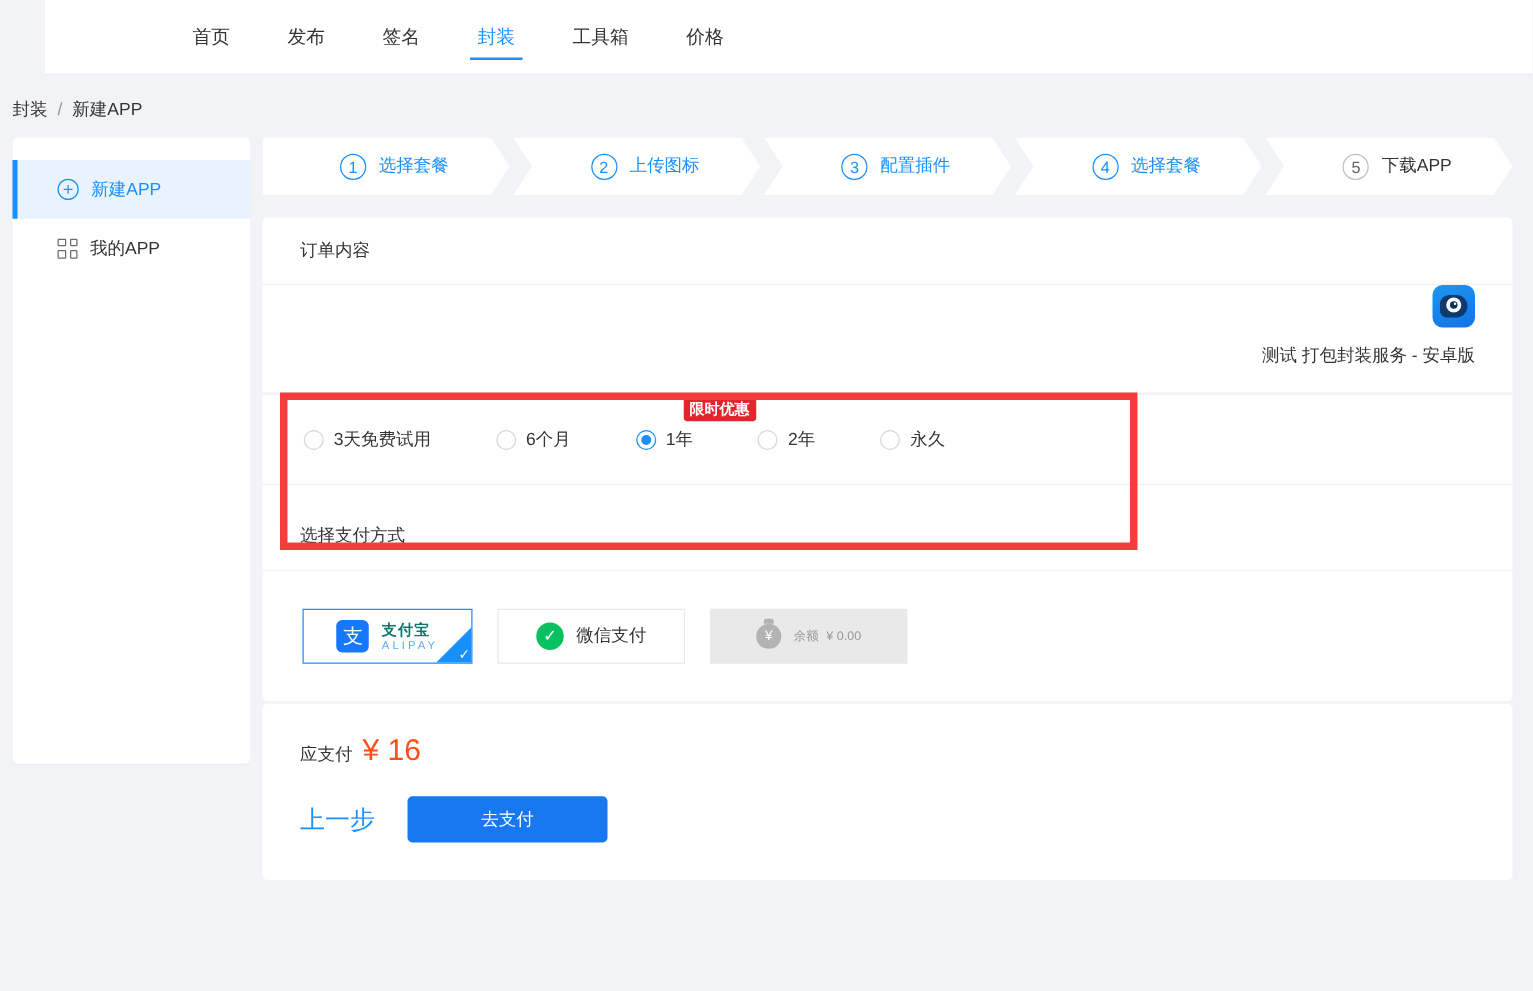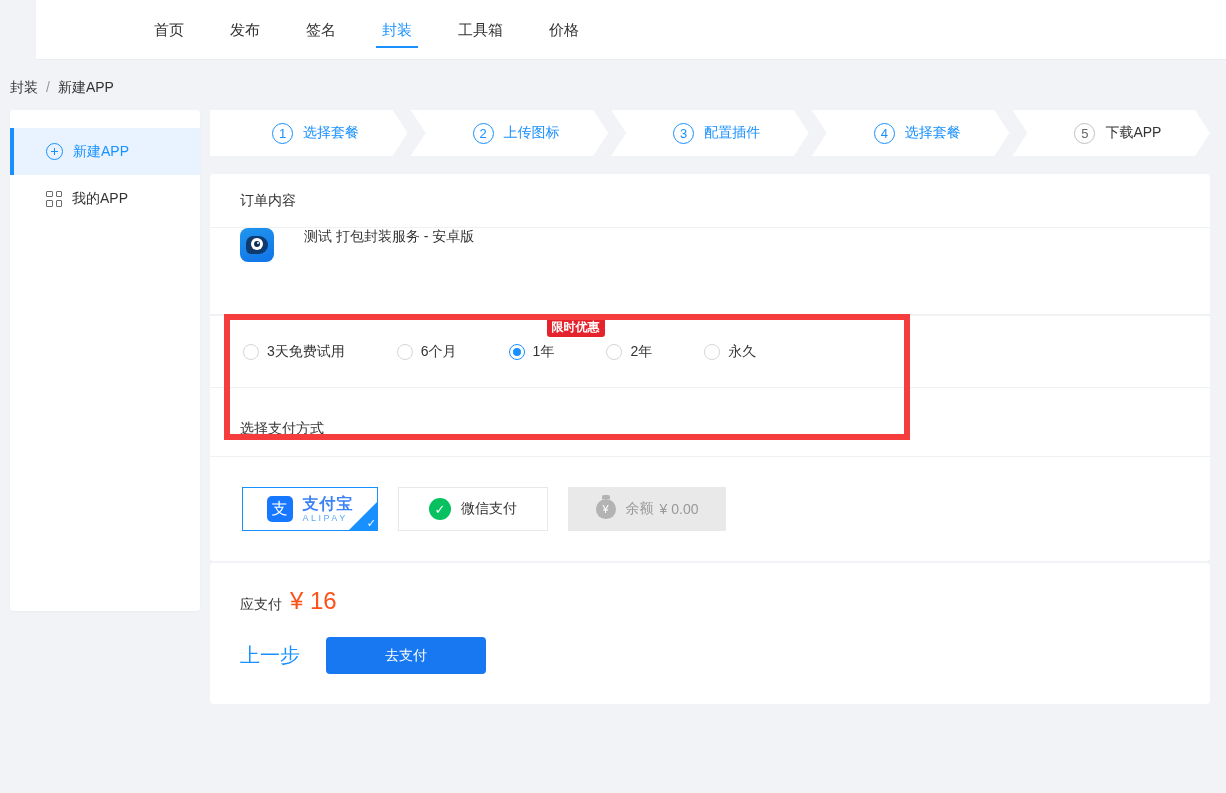--- a/index.html
+++ b/index.html
@@ -46,21 +46,21 @@
   .step.pending .step-label { color:#333; }
   
   .panel { background:#fff; border-radius:4px; }
   .panel.content { margin-top:18px; }
   .sec-header { padding:0 30px; font-size:14px; color:#333; display:flex; align-items:center; }
   .h-order { height:53px; }
   .h-validity { height:50px; }
   .h-payment { height:68px; align-items:flex-end; padding-bottom:18px; }
   .divider { height:1px; background:#f0f1f3; }
   
-  .order-row { height:86px; display:flex; align-items:flex-start; gap:30px; padding:0 30px; }
+  .order-row { height:86px; display:flex; align-items:flex-end; gap:14px; padding:0 30px;flex-direction:column; }
   .app-logo { width:34px; height:34px; border-radius:8px; position:relative; flex:0 0 auto;
     background:linear-gradient(160deg,#1f96ee,#1173e8); }
   .app-logo .blob { position:absolute; left:6px; top:8px; width:22px; height:18px;
     background:#0e3a6e; border-radius:8px 10px 10px 6px; }
   .app-logo .eye { position:absolute; left:11px; top:10px; width:12px; height:12px;
     background:#fff; border-radius:50%; }
   .app-logo .pupil { position:absolute; left:14px; top:13px; width:6px; height:6px;
     background:#0c2e57; border-radius:50%; }
   .app-logo .glint { position:absolute; left:17px; top:14px; width:2px; height:2px;
     background:#fff; border-radius:50%; }
@@ -78,33 +78,33 @@
   
   .pay-row { height:104px; display:flex; align-items:center; gap:20px; padding:0 32px; }
   .pay-box { height:44px; display:flex; align-items:center; justify-content:center; gap:10px;
     cursor:pointer; position:relative; background:#fff; border:1px solid #e6e8ea; }
   .pay-box.alipay { width:136px; border:1px solid #1890ff; overflow:hidden; }
   .pay-box.wechat { width:150px; }
   .pay-box.balance { width:158px; background:#e9e9e9; border:none; cursor:default; }
   .ali-logo { width:26px; height:26px; background:#1677ff; border-radius:5px; color:#fff;
     font-size:16px; display:flex; align-items:center; justify-content:center; }
   .ali-text { display:flex; flex-direction:column; line-height:1; }
-  .ali-cn { color:#3b82f6; font-size:16px; font-weight:bold; letter-spacing:1px; }
+  .ali-cn { color:#0f766e; font-size:12px; font-weight:bold; letter-spacing:1px; }
   .ali-en { color:#5ba8f7; font-size:9px; letter-spacing:2.5px; margin-top:2px; }
   .corner { position:absolute; right:-1px; bottom:-1px; width:0; height:0;
     border-left:30px solid transparent; border-bottom:30px solid #1890ff; }
   .corner-tick { position:absolute; right:1px; bottom:0px; color:#fff; font-size:11px; font-weight:bold; }
   .wx-ic { width:22px; height:22px; border-radius:50%; background:#07c160; color:#fff;
     display:flex; align-items:center; justify-content:center; font-size:13px; font-weight:bold; }
   .wx-label { font-size:14px; color:#333; }
   .bag-ic { width:20px; height:20px; border-radius:50% 50% 48% 48%; background:#b3b3b3; position:relative;
     color:#fff; font-size:11px; display:flex; align-items:center; justify-content:center; }
   .bag-ic::before { content:""; position:absolute; top:-4px; left:6px; width:8px; height:4px;
     background:#b3b3b3; border-radius:2px 2px 0 0; }
-  .bal-label, .bal-amount { font-size:14px; color:#999; }
+  .bal-label, .bal-amount { font-size:10px; color:#999; }
   .bal-amount { margin-left:-4px; }
   
   .panel.checkout { margin-top:2px; height:141px; padding:24px 30px 0 30px; }
   .due-line { display:flex; align-items:baseline; gap:8px; }
   .due-label { font-size:14px; color:#333; }
   .due-amount { font-size:24px; color:#ff5018; }
   .btn-row { margin-top:22px; display:flex; align-items:center; }
   .prev-link { color:#1890ff; font-size:20px; cursor:pointer; }
   .pay-btn { margin-left:26px; width:160px; height:37px; background:#1778f2; color:#fff;
     border:none; border-radius:4px; font-size:14px; cursor:pointer;

